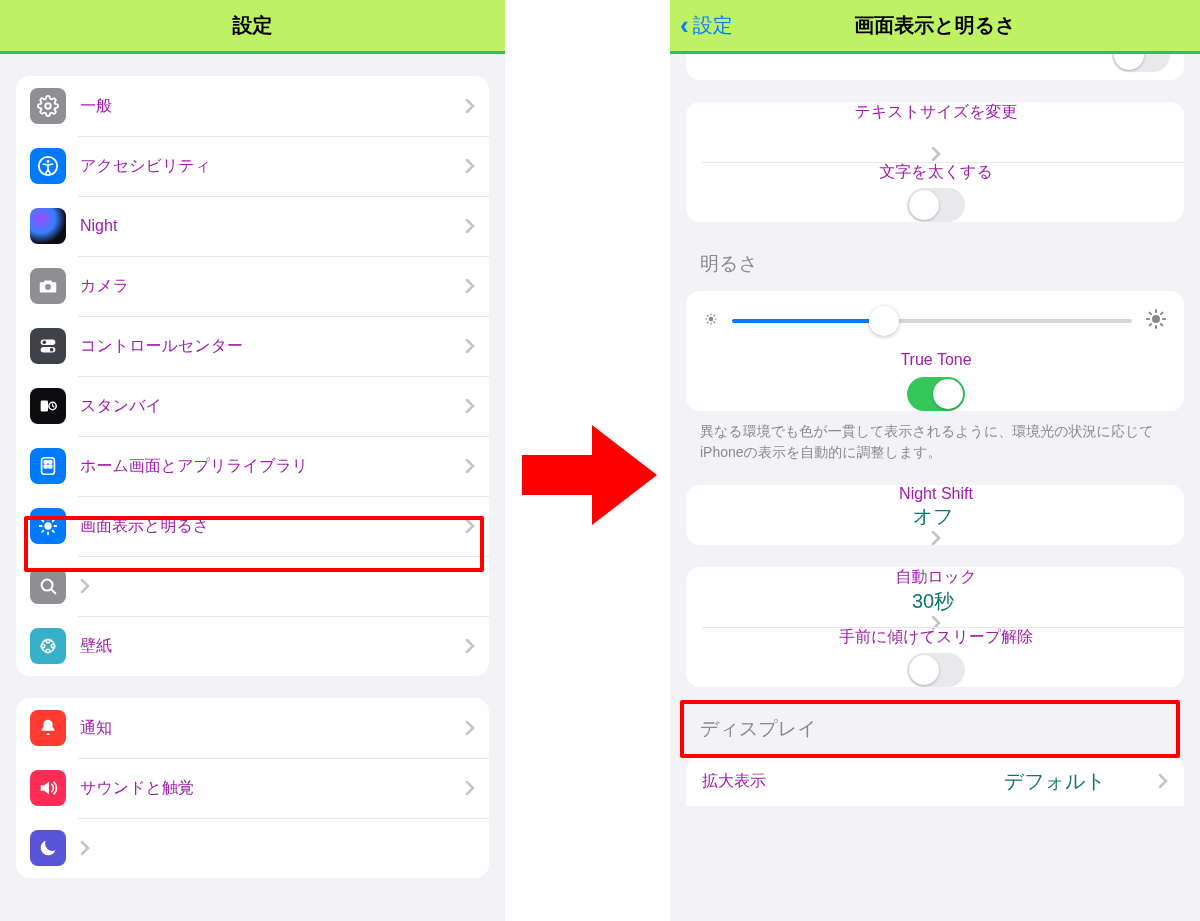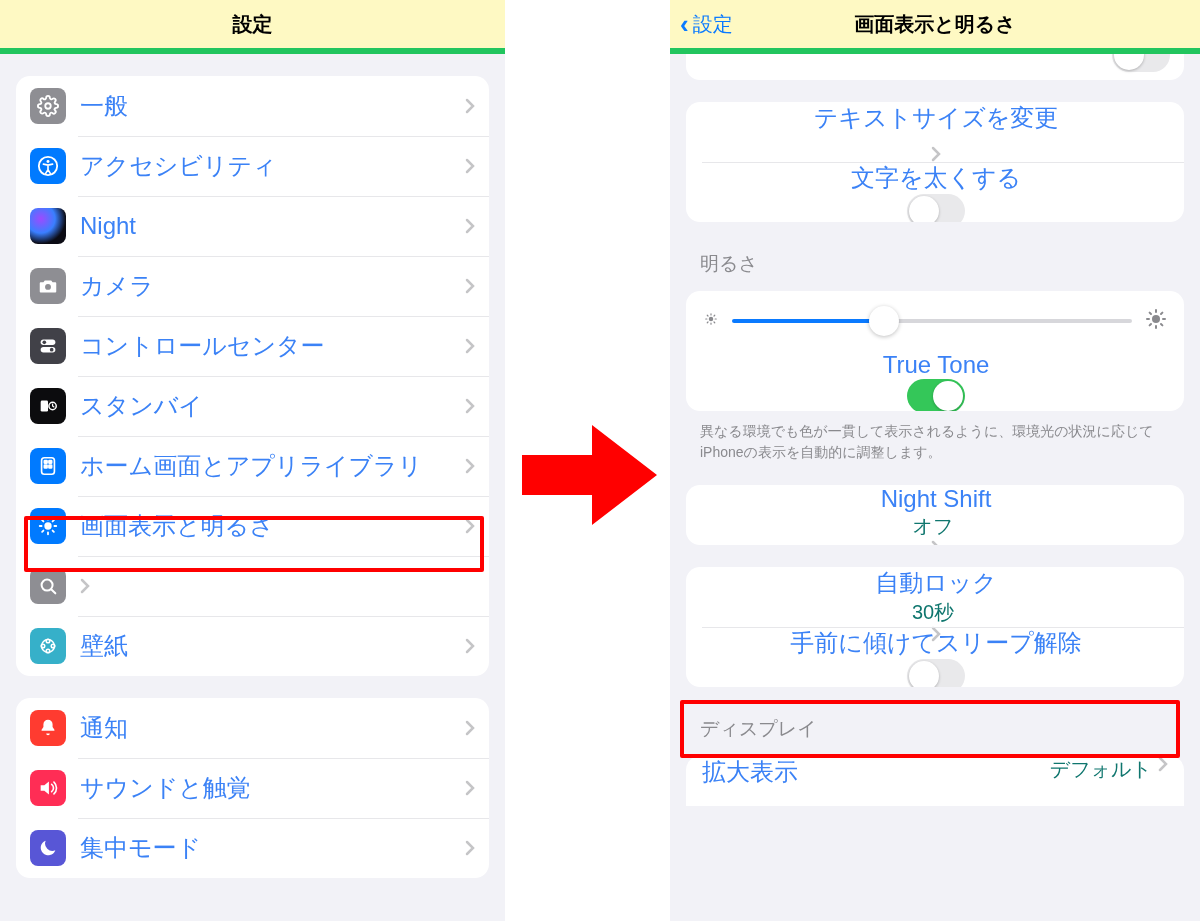--- a/index.html
+++ b/index.html
@@ -23,22 +23,22 @@
   .screen.right { right: 0; width: 530px; }
   .gap { position:absolute; left:505px; top:0; width:calc(1200px - 505px - 530px); height:921px; background:#fff; }
 
   
   .navbar {
     height: 54px;
     display: flex;
     align-items: center;
     justify-content: center;
     position: relative;
-    background: #fef9c3;
-    border-bottom: 6px solid #22c55e;
+    background: #bef264;
+    border-bottom: 3px solid #22c55e;
   }
   .navbar .title { font-size: 20px; font-weight: 600; color:#000; }
   .navbar .back {
     position: absolute; left: 10px; top: 0; bottom: 0;
     display: flex; align-items: center; gap: 4px;
     color: #0a7aff; font-size: 20px;
   }
   .navbar .back .chev { font-size: 26px; font-weight: 600; }
 
   
@@ -75,21 +75,21 @@
   .row.noline + .row::before, .row:first-child::before { display:block; }
   .row.nolead + .row::before { left:16px; }
   .screen.right .row + .row::before { left:16px; }
 
   .icon {
     width: 36px; height: 36px; border-radius: 8px;
     margin-right: 14px; flex: 0 0 auto;
     display:flex; align-items:center; justify-content:center;
     color:#fff;
   }
-  .label { flex: 1 1 auto; font-size: 24px; color:#3b82f6; }
+  .label { flex: 1 1 auto; font-size: 16px; color:#a21caf; }
   .value { font-size: 20px; color:#0f766e; margin-right:6px; }
   .chevron {
     color:#c5c5c7; flex:0 0 auto;
   }
   .chevron svg { display:block; }
 
   
   .toggle {
     width: 58px; height: 34px; border-radius: 17px;
     background:#e9e9eb; position:relative; flex:0 0 auto;
@@ -160,21 +160,21 @@
   .ic-indigo  { background:#5856d6; }
   .ic-siri {
     background: radial-gradient(circle at 30% 30%, #9c4bff, #3a7fff 40%, #0b0b14 70%);
   }
 
   .right .group .row { padding-left:16px;flex-direction:column; }
   .right .row + .row::before { left:16px; }
 
   .bottom-peek {
     background:#fff; margin:14px 16px 0 16px; border-radius:14px 14px 0 0;
-    height:50px; display:flex; align-items:flex-start; padding:0 16px;
+    height:50px; display:flex; align-items:center; padding:0 16px;gap:46px;
   }
 </style>
 </head>
 <body>
 
 <div class="screen left">
   <div class="navbar">
     <div class="title">設定</div>
   </div>
 
@@ -355,21 +355,20 @@
             <path d="M2 2l6 6-6 6" fill="none" stroke="#c5c5c7" stroke-width="2.5" stroke-linecap="round"></path>
           </svg>
         </span>
     </div>
     <div class="row">
       <div class="icon ic-indigo">
           <svg width="22" height="22" viewBox="0 0 24 24" fill="#fff">
             <path d="M20 14.5A8 8 0 0 1 9.5 4 8.2 8.2 0 1 0 20 14.5z"></path>
           </svg>
         </div>
-      <div class="label">集中モード</div>
       <span class="chevron">
           <svg width="10" height="16" viewBox="0 0 10 16">
             <path d="M2 2l6 6-6 6" fill="none" stroke="#c5c5c7" stroke-width="2.5" stroke-linecap="round"></path>
           </svg>
         </span>
     </div>
   </div>
 </div>
 
 <div class="gap"></div>

